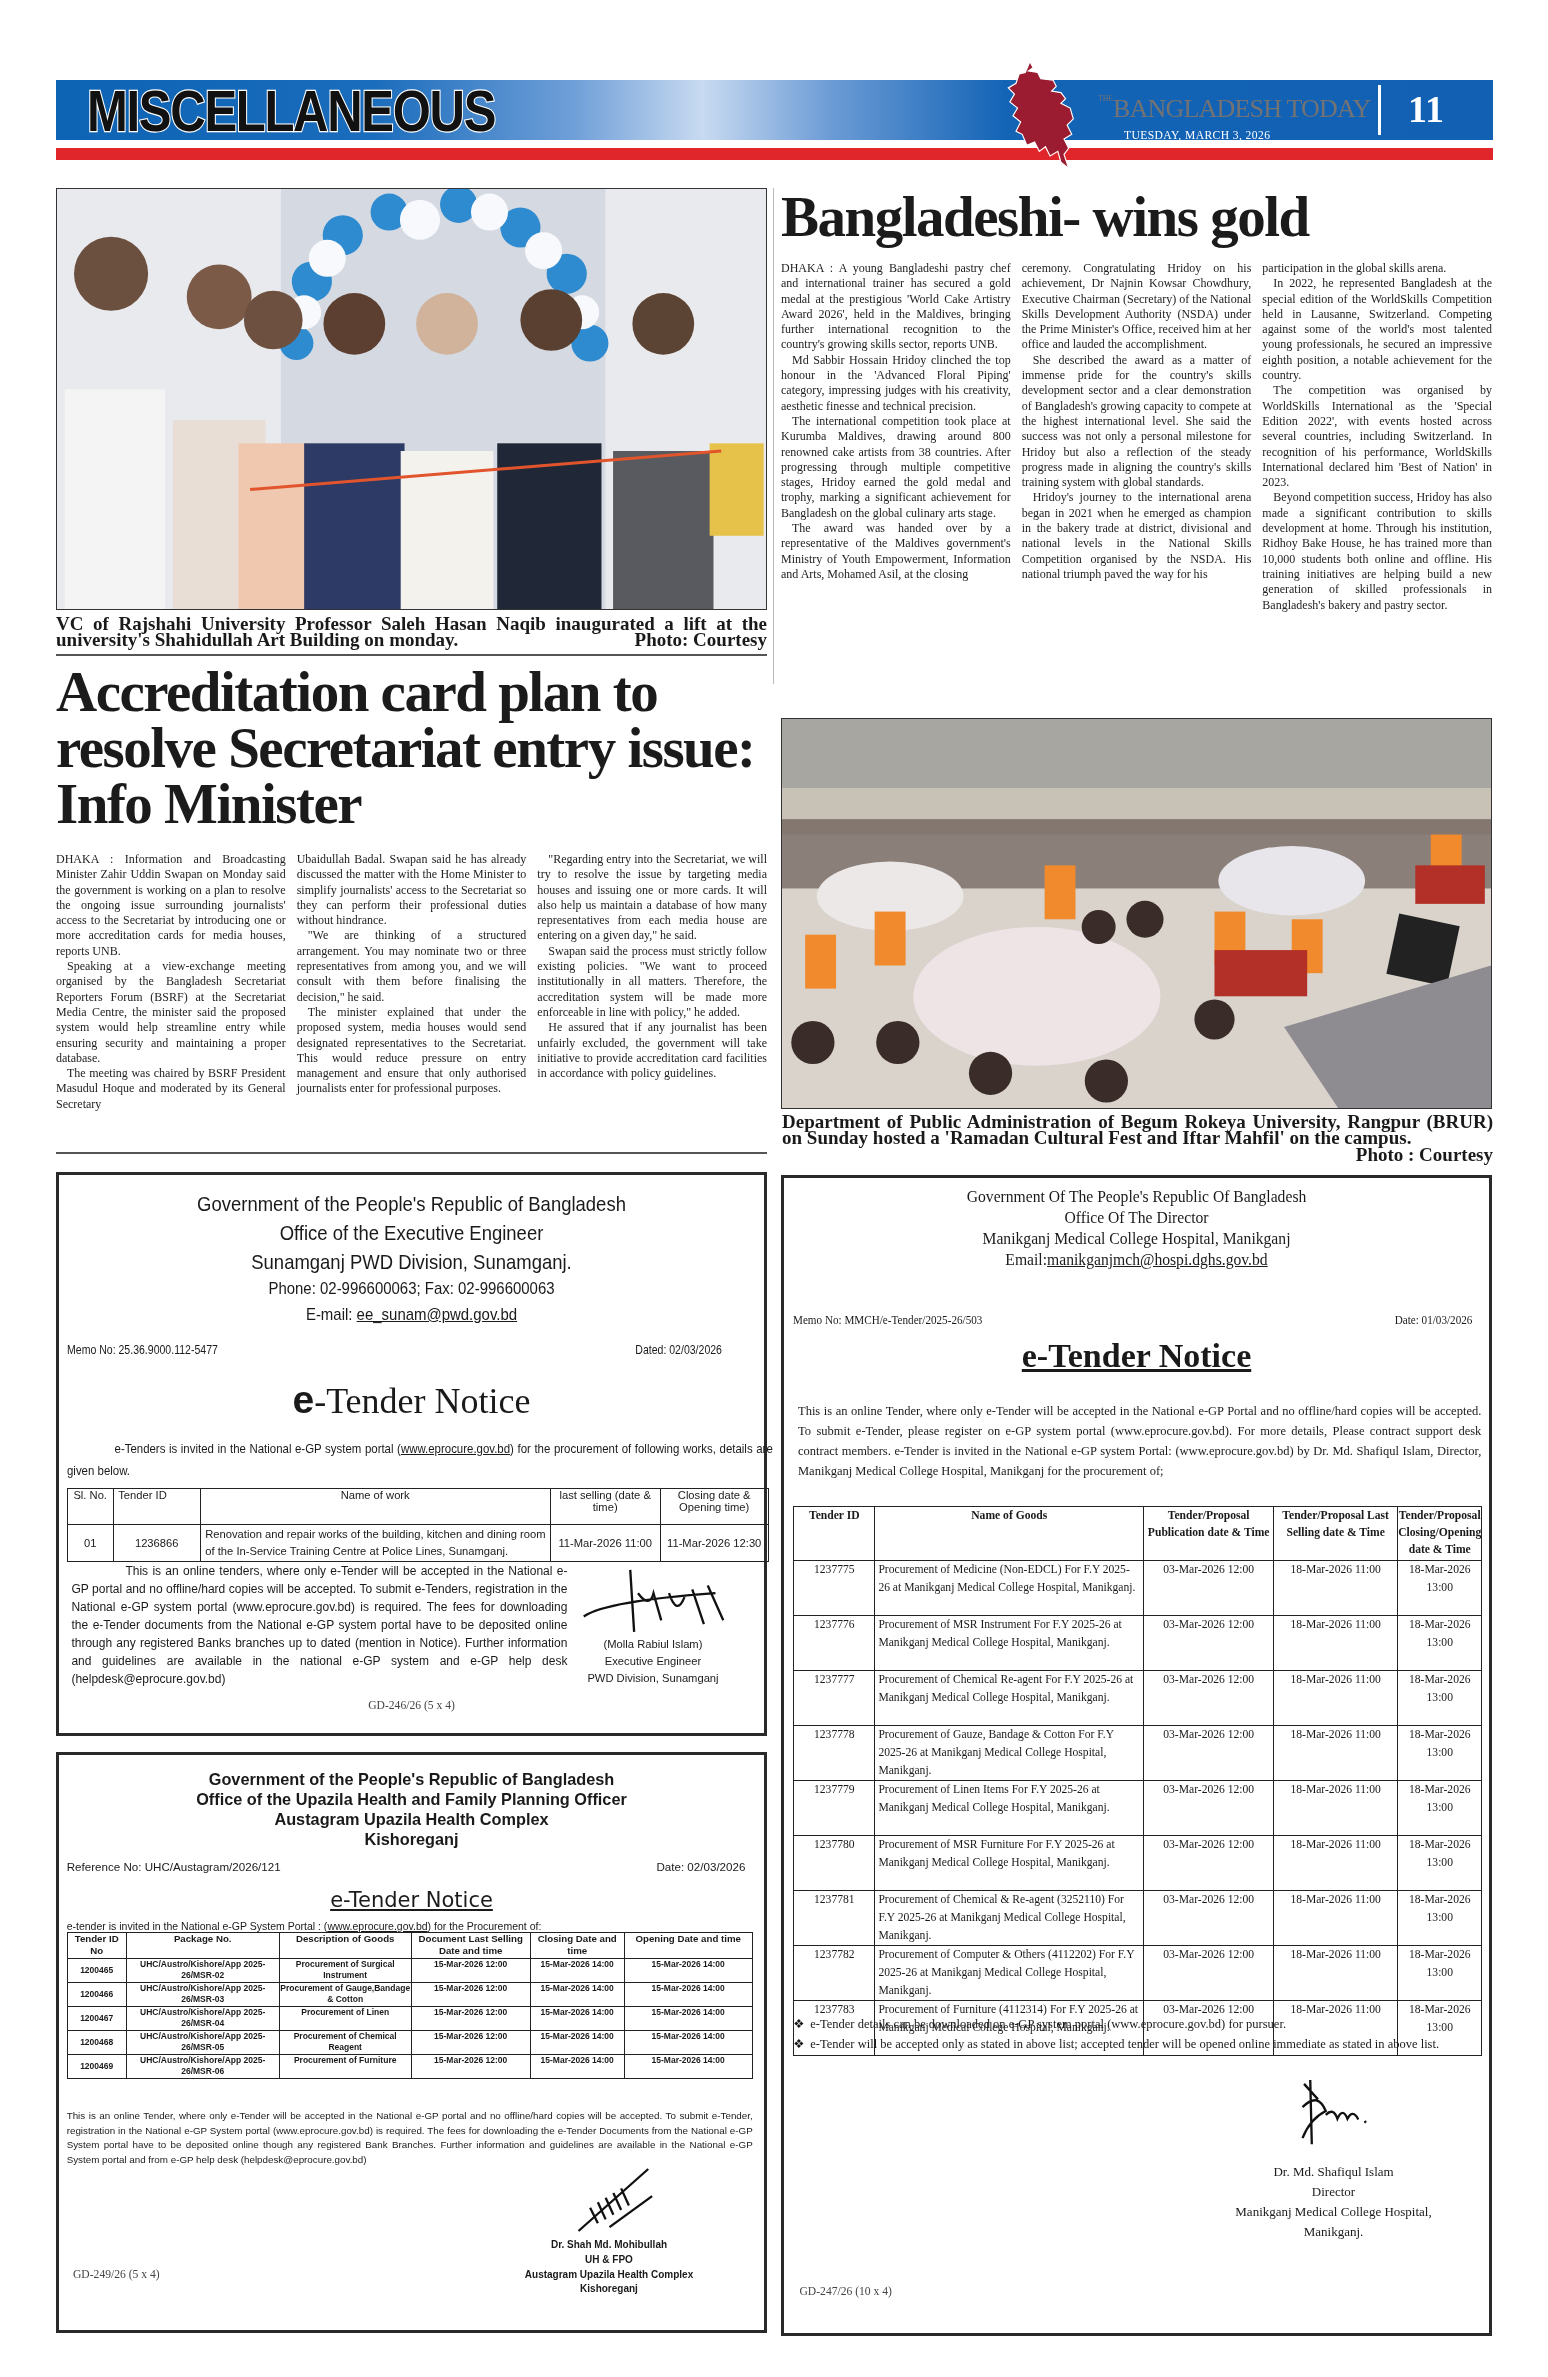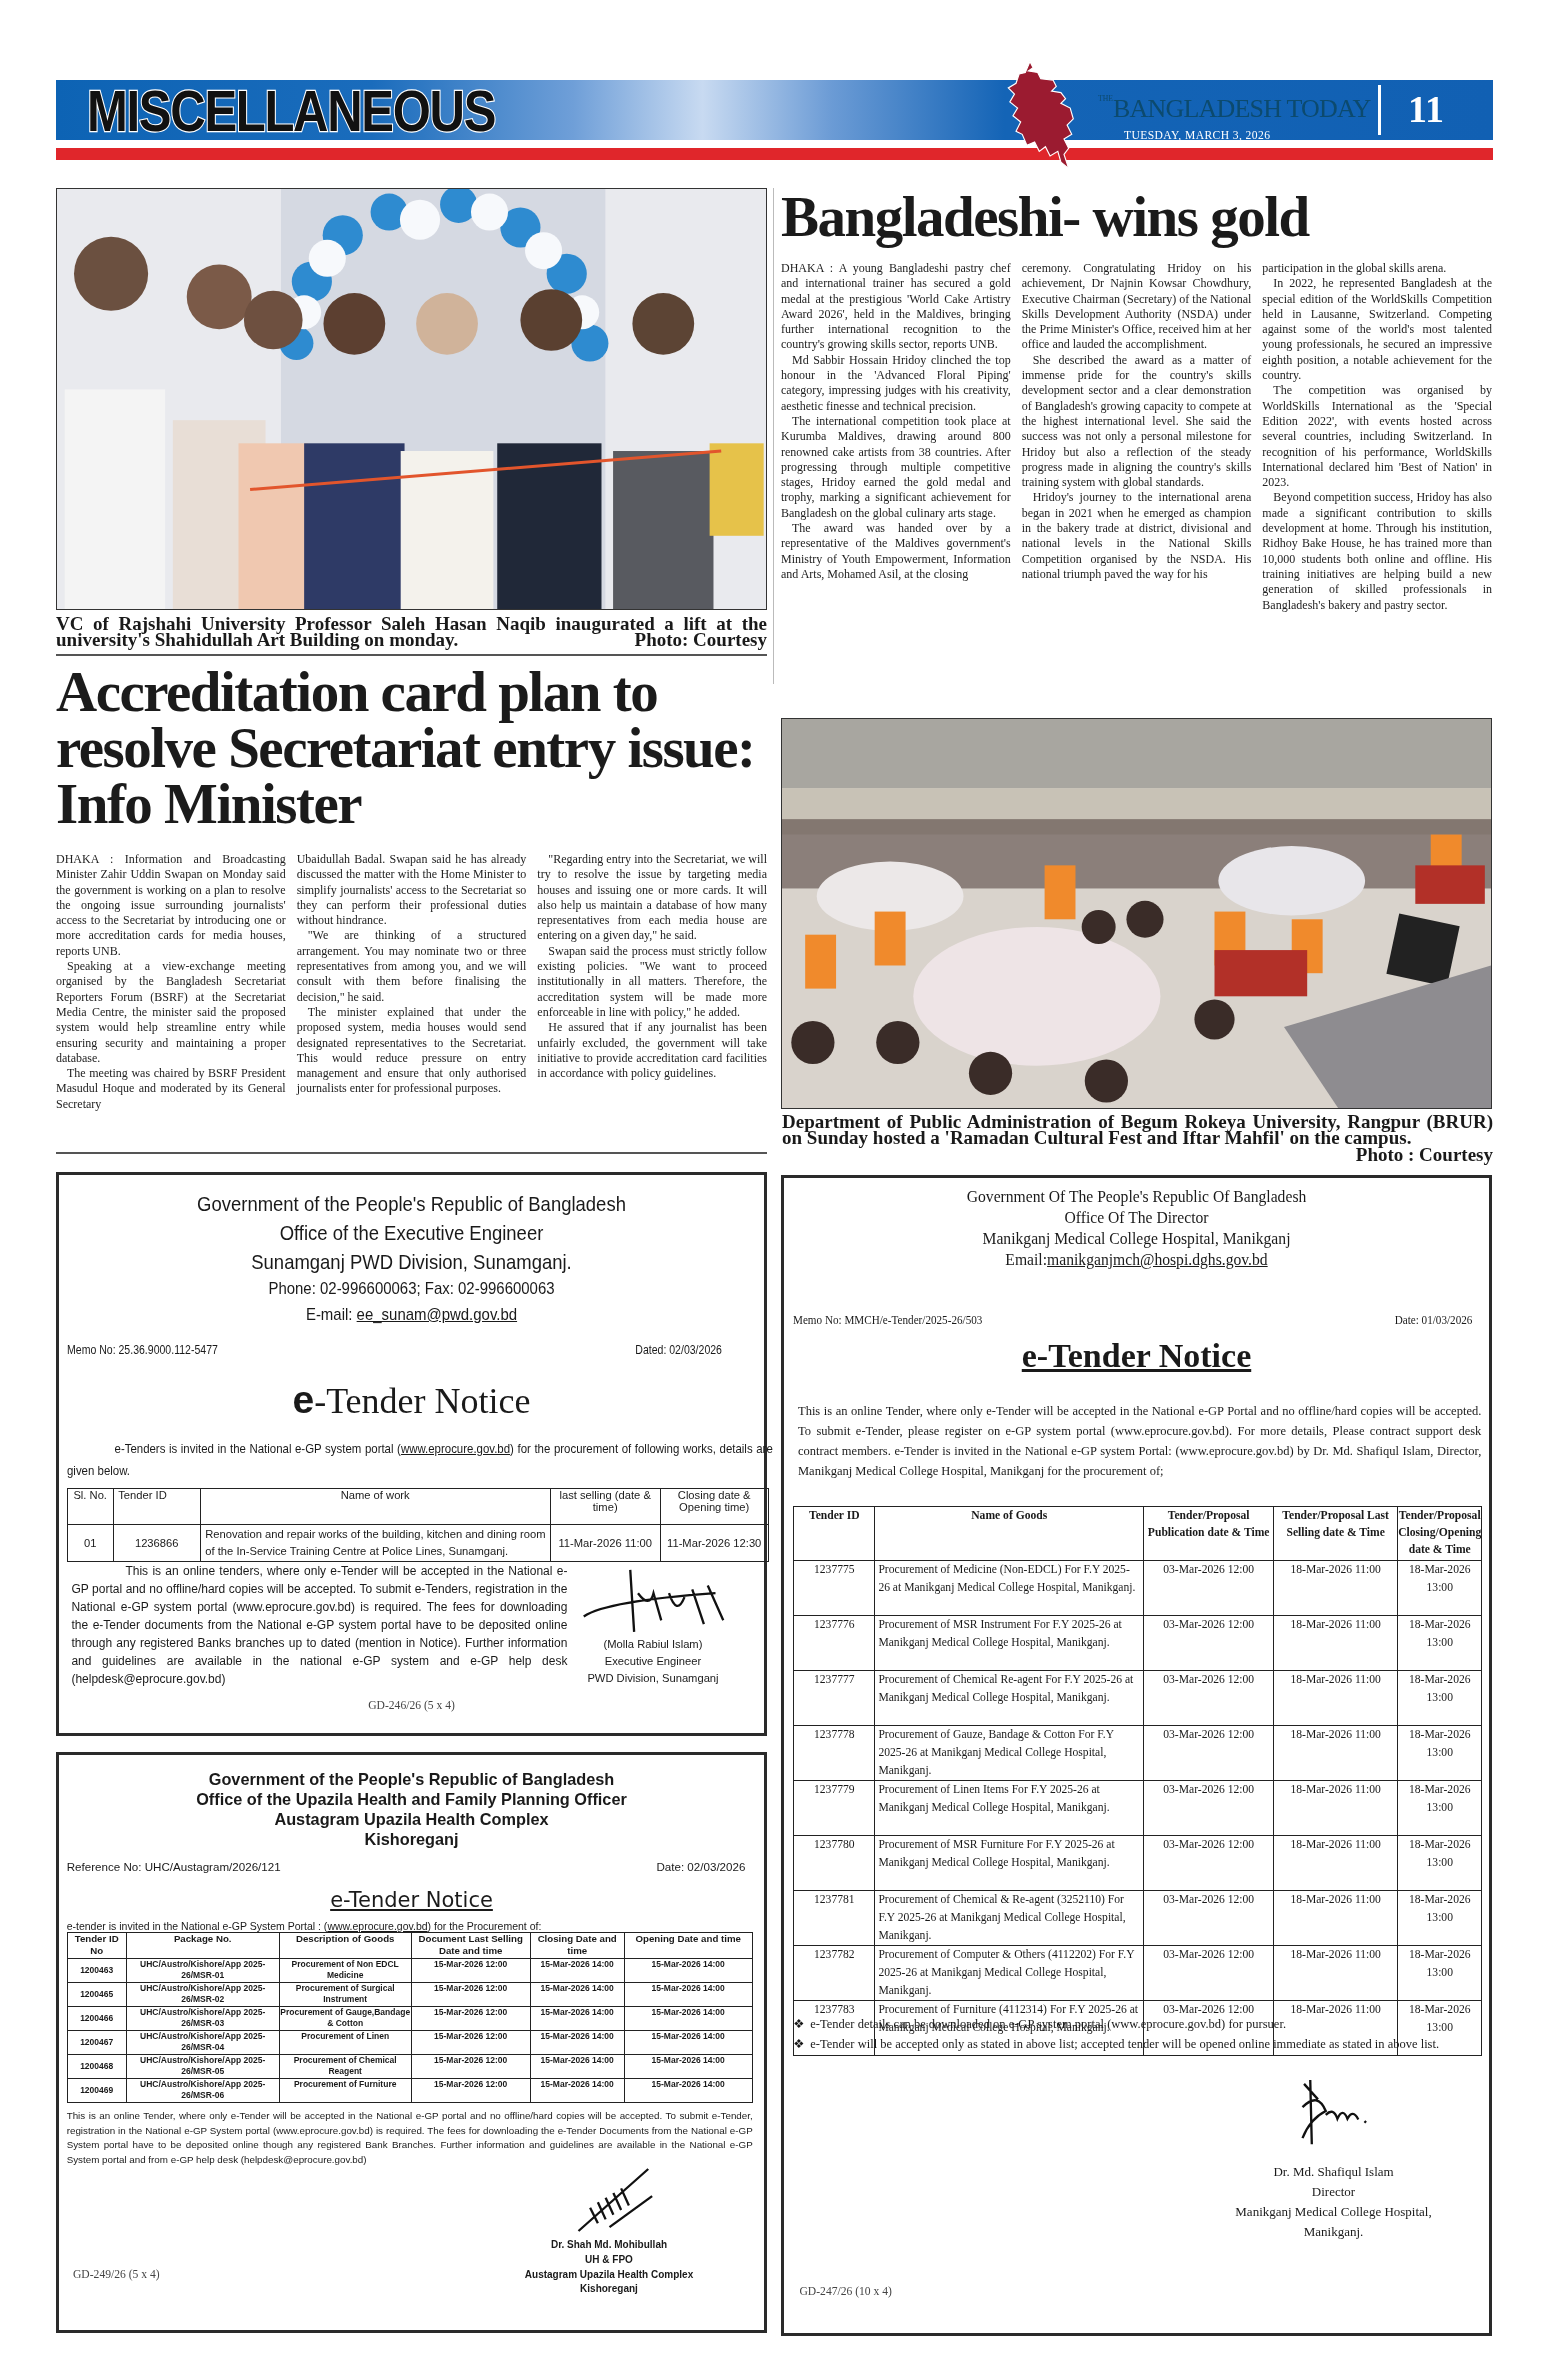--- a/index.html
+++ b/index.html
@@ -8,21 +8,21 @@
 .abs{position:absolute}
 
 
 #masthead{left:56px;top:80px;width:1437px;height:60px;
   background:linear-gradient(90deg,#0d63b4 0%,#1a6cbc 22%,#6f9fd8 36%,#c8daf1 45%,#6b9bd5 54%,#1464b6 66%,#1160b3 100%)}
 #redbar{left:56px;top:148px;width:1437px;height:11.6px;background:#e0262b}
 #section-title{left:87px;top:84px;height:54px;font-family:"Liberation Sans","DejaVu Sans",sans-serif;font-weight:bold;
   font-size:57px;line-height:54px;letter-spacing:-1.5px;color:#111;-webkit-text-stroke:2.3px #fff;paint-order:stroke fill;
   transform:scaleX(0.86);transform-origin:left top}
 #map-icon{left:999px;top:60px;width:89px;height:110px}
-#paper-name{left:1098px;top:94px;color:#0c4a6e;font-family:"Liberation Serif",serif;font-size:26px;letter-spacing:-0.8px;white-space:nowrap}
+#paper-name{left:1098px;top:94px;color:#737373;font-family:"Liberation Serif",serif;font-size:26px;letter-spacing:-0.8px;white-space:nowrap}
 #paper-name .the{font-size:7.7px;vertical-align:top;letter-spacing:0}
 #paper-date{left:1124px;top:129px;color:#fff;font-size:11.6px;letter-spacing:0.4px}
 #head-divider{left:1378px;top:85px;width:3.1px;height:50px;background:#fff}
 #page-number{left:1408px;top:84px;color:#fff;font-family:"Liberation Serif",serif;font-weight:bold;font-size:38px;line-height:51px}
 
 
 .photo{border:1.5px solid #333;overflow:hidden}
 #photo-lift{left:56px;top:188px;width:711px;height:422px}
 #photo-iftar{left:781px;top:718px;width:711px;height:391px}
 .caption{font-family:"Liberation Serif",serif;font-weight:bold;font-size:19px;line-height:16.3px;text-align:justify;color:#1a1a1a}
@@ -312,28 +312,20 @@
     <tbody>
         <tr>
       <th style="width:59px">Tender ID No</th>
       <th style="width:153px">Package No.</th>
       <th style="width:132px">Description of Goods</th>
       <th style="width:119px">Document Last Selling Date and time</th>
       <th style="width:94px">Closing Date and time</th>
       <th>Opening Date and time</th>
     </tr>
     <tr>
-          <td class="id">1200463</td>
-          <td>UHC/Austro/Kishore/App 2025-26/MSR-01</td>
-          <td>Procurement of Non EDCL Medicine</td>
-          <td>15-Mar-2026 12:00</td>
-          <td>15-Mar-2026 14:00</td>
-          <td>15-Mar-2026 14:00</td>
-        </tr>
-    <tr>
           <td class="id">1200465</td>
           <td>UHC/Austro/Kishore/App 2025-26/MSR-02</td>
           <td>Procurement of Surgical Instrument</td>
           <td>15-Mar-2026 12:00</td>
           <td>15-Mar-2026 14:00</td>
           <td>15-Mar-2026 14:00</td>
         </tr>
     <tr>
           <td class="id">1200466</td>
           <td>UHC/Austro/Kishore/App 2025-26/MSR-03</td>

